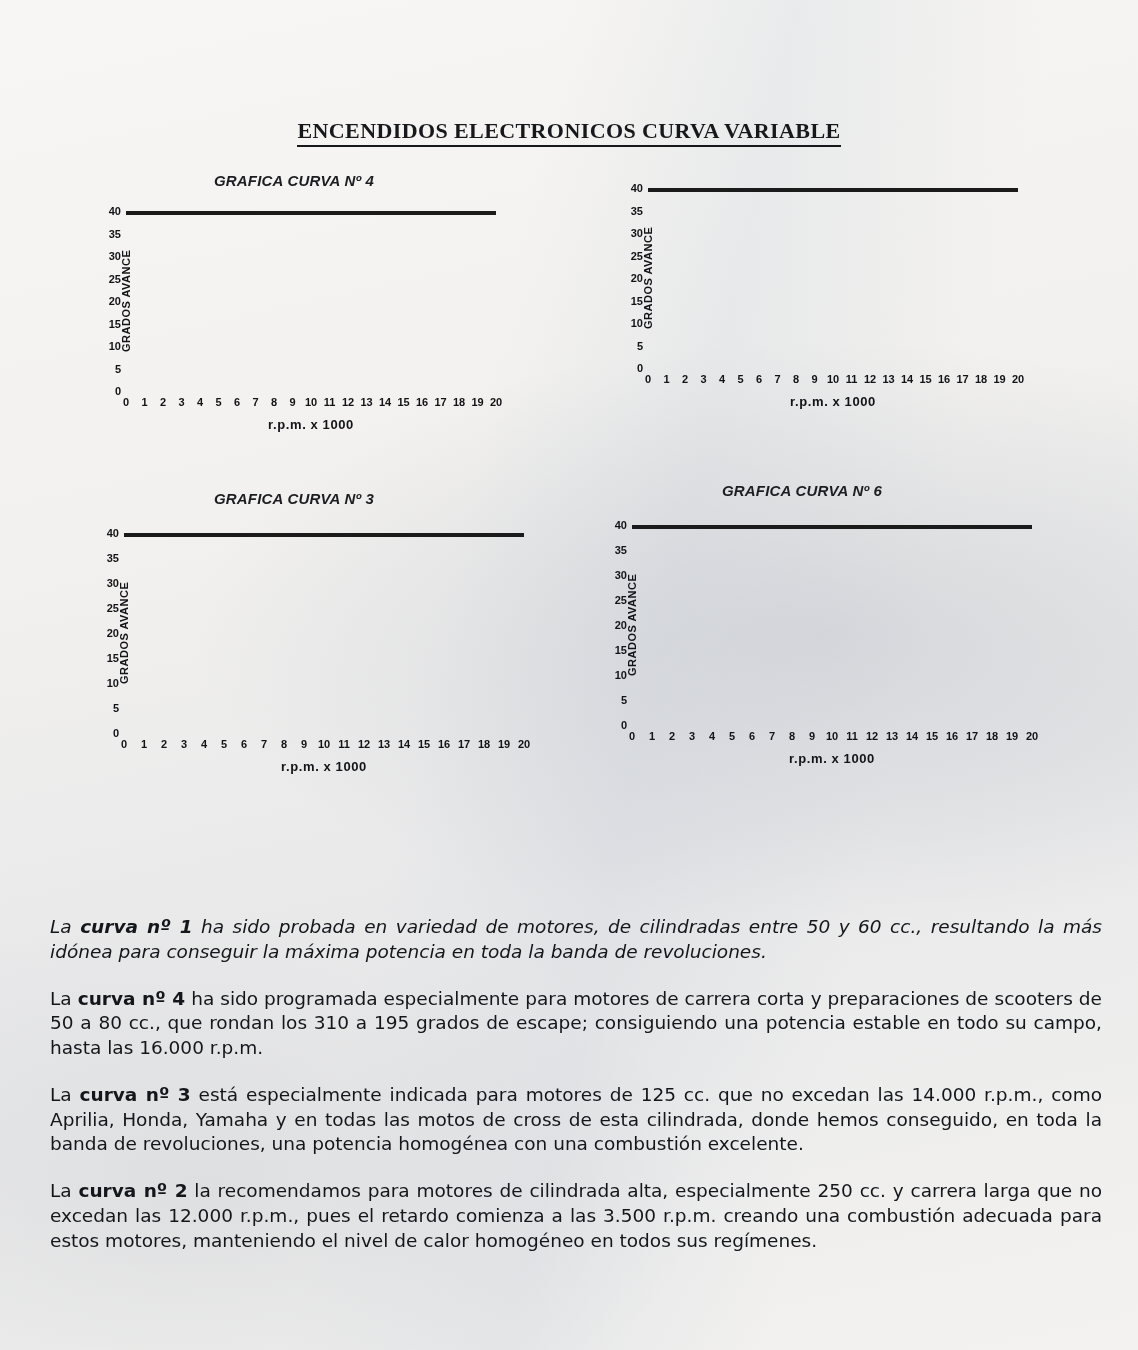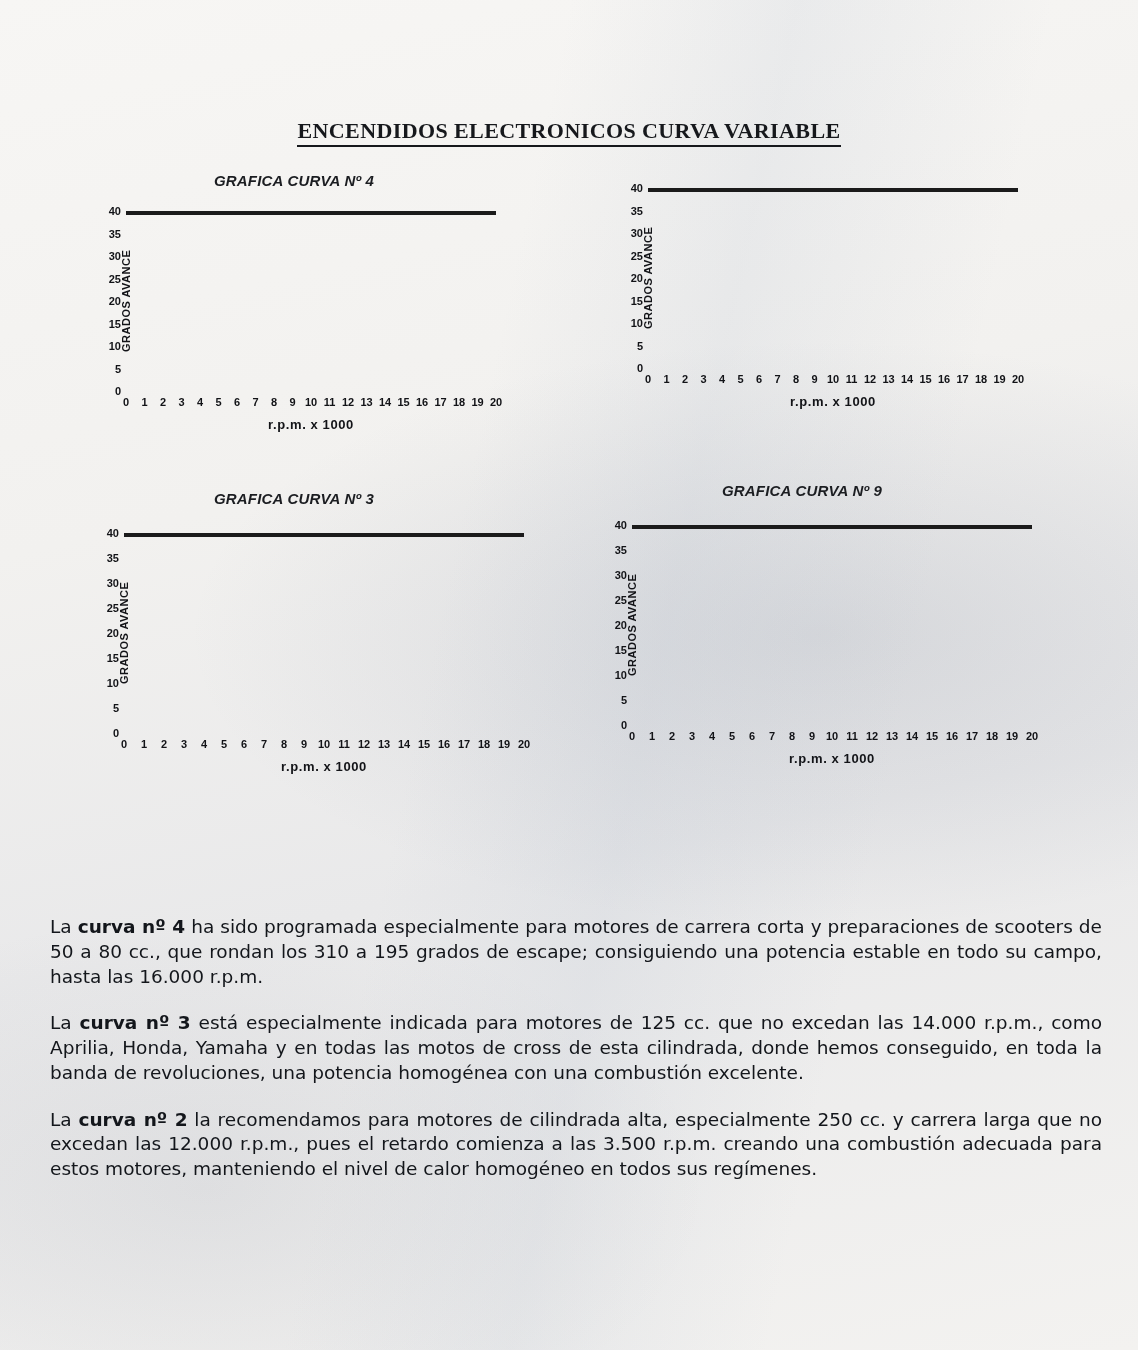--- a/index.html
+++ b/index.html
@@ -360,21 +360,21 @@
         <div class="xtick" style="left: 75%;">15</div>
         <div class="xtick" style="left: 80%;">16</div>
         <div class="xtick" style="left: 85%;">17</div>
         <div class="xtick" style="left: 90%;">18</div>
         <div class="xtick" style="left: 95%;">19</div>
         <div class="xtick" style="left: 100%;">20</div>
       </div>
   </div>
 
   <div class="chart-block" style="left:572px;top:482px;width:460px;">
-    <div class="chart-title">GRAFICA CURVA Nº 9</div>
+    <div class="chart-title">GRAFICA CURVA Nº 6</div>
     <div class="plot-wrap" style="margin:26px 0 0 60px;width:400px;height:200px;">
       <div class="ylabel">GRADOS AVANCE</div>
       <div class="plot">
           <svg viewBox="0 0 400 200" preserveAspectRatio="none">
             <line x1="0" x2="0" y1="0" y2="200" stroke="#1b1b1b" stroke-width="0.9"></line>
             <line x1="20" x2="20" y1="0" y2="200" stroke="#1b1b1b" stroke-width="0.9"></line>
             <line x1="40" x2="40" y1="0" y2="200" stroke="#1b1b1b" stroke-width="0.9"></line>
             <line x1="60" x2="60" y1="0" y2="200" stroke="#1b1b1b" stroke-width="0.9"></line>
             <line x1="80" x2="80" y1="0" y2="200" stroke="#1b1b1b" stroke-width="0.9"></line>
             <line x1="100" x2="100" y1="0" y2="200" stroke="#1b1b1b" stroke-width="0.9"></line>
@@ -446,18 +446,19 @@
         <div class="xtick" style="left: 75%;">15</div>
         <div class="xtick" style="left: 80%;">16</div>
         <div class="xtick" style="left: 85%;">17</div>
         <div class="xtick" style="left: 90%;">18</div>
         <div class="xtick" style="left: 95%;">19</div>
         <div class="xtick" style="left: 100%;">20</div>
       </div>
   </div>
 
   <div id="text">
+    <p class="first"><span>La </span><b>curva nº 1</b><span> ha sido probada en variedad de motores, de cilindradas entre 50 y 60 cc., resultando la más idónea para conseguir la máxima potencia en toda la banda de revoluciones.</span></p>
     <p><span>La </span><b>curva nº 4</b><span> ha sido programada especialmente para motores de carrera corta y preparaciones de scooters de 50 a 80 cc., que rondan los 310 a 195 grados de escape; consiguiendo una potencia estable en todo su campo, hasta las 16.000 r.p.m.</span></p>
     <p><span>La </span><b>curva nº 3</b><span> está especialmente indicada para motores de 125 cc. que no excedan las 14.000 r.p.m., como Aprilia, Honda, Yamaha y en todas las motos de cross de esta cilindrada, donde hemos conseguido, en toda la banda de revoluciones, una potencia homogénea con una combustión excelente.</span></p>
     <p><span>La </span><b>curva nº 2</b><span> la recomendamos para motores de cilindrada alta, especialmente 250 cc. y carrera larga que no excedan las 12.000 r.p.m., pues el retardo comienza a las 3.500 r.p.m. creando una combustión adecuada para estos motores, manteniendo el nivel de calor homogéneo en todos sus regímenes.</span></p>
   </div>
 
 </div>
 
 </body></html>

